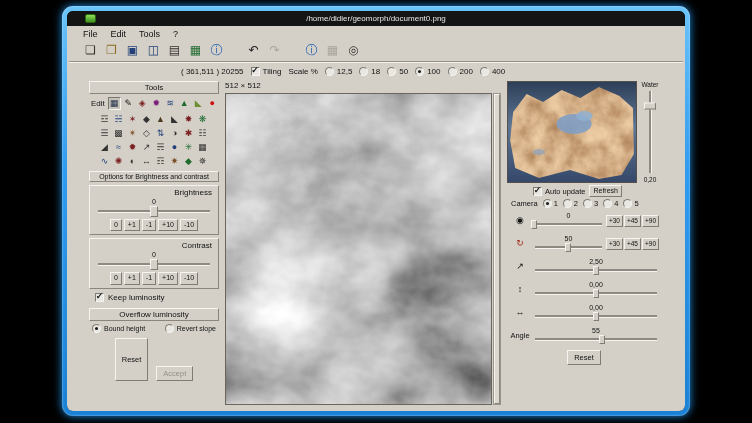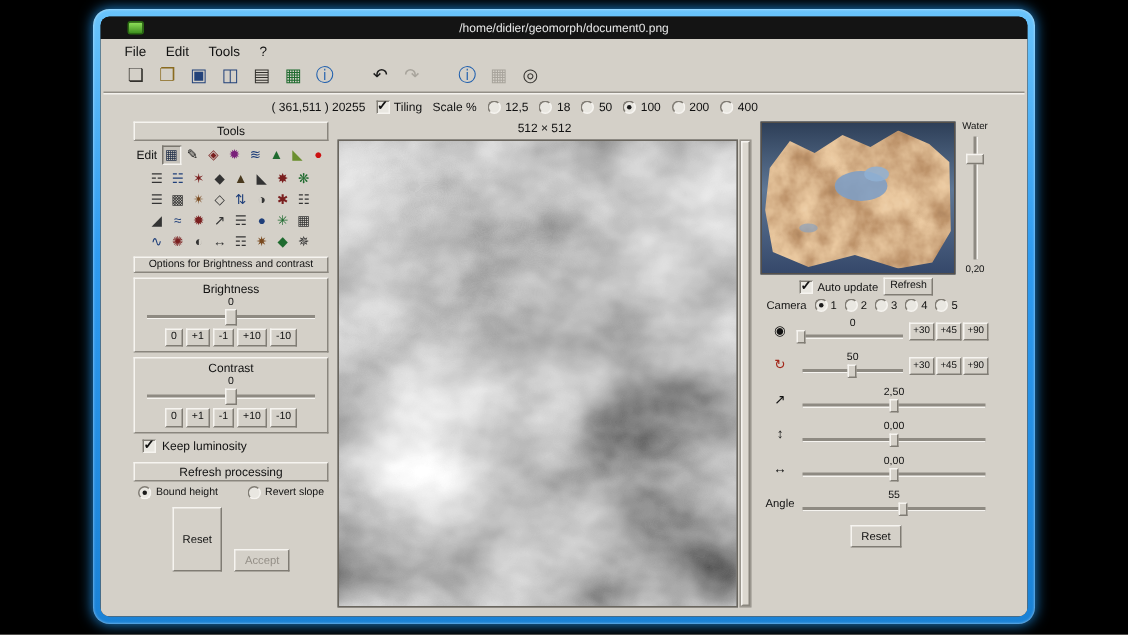--- a/index.html
+++ b/index.html
@@ -53,21 +53,21 @@
   .edit-row { display:flex; align-items:center; gap:2px; padding-left:2px; }
   .edit-label { font-size:8px; margin-right:1px; }
   .tool-strip { display:inline-flex; gap:1px; }
   .tool-btn { width:13px; height:13px; display:inline-flex; align-items:center; justify-content:center;
               font-size:9px; line-height:1; border:1px solid transparent; }
   .tool-btn.pressed { border-color:#7a766e #f6f4f0 #f6f4f0 #7a766e; background:#c6c2ba; }
   .tool-grid { display:grid; grid-template-columns:repeat(8,14px); justify-content:center; row-gap:1px; }
 
   .adjust-group { border:1px solid; border-color:#f6f4f0 #8a867e #8a867e #f6f4f0;
                   padding:2px 6px 3px; display:flex; flex-direction:column; gap:1px; }
-  .group-label { text-align:center; font-size:8px; }
+  .group-label { text-align:right; font-size:8px; }
   .slider-value { text-align:center; font-size:7px; }
 
   .hslider { position:relative; height:11px; }
   .hslider::before { content:""; position:absolute; left:2px; right:2px; top:4px; height:2px;
                      background:#8e8a82; border-bottom:1px solid #f6f4f0; }
   .hslider .handle { position:absolute; top:0; left:50%; width:8px; height:11px; background:#d4d0c8;
                      border:1px solid; border-color:#f6f4f0 #807c74 #807c74 #f6f4f0; transform:translateX(-50%); }
   .hslider.sm { height:9px; }
   .hslider.sm::before { top:3px; }
   .hslider.sm .handle { width:6px; height:9px; }
@@ -78,21 +78,21 @@
   .btn.med { font-size:7.5px; padding:2px 6px; }
   .btn.micro { font-size:6.5px; padding:1px 2px; }
   .btn.micro2 { width:10px; height:10px; padding:0; display:inline-flex; align-items:center; justify-content:center; font-size:7px; }
   .btn-row { display:flex; justify-content:center; gap:2px; padding-top:1px; }
   .btn-row2 { display:flex; justify-content:center; gap:8px; margin-top:2px; }
 
   .cb-row { display:flex; align-items:center; gap:4px; font-size:8px; padding-left:6px; margin-top:1px; }
   .radio-row { display:flex; justify-content:space-between; font-size:7px; padding:0 3px; }
 
   .canvas-col { flex:1; display:flex; flex-direction:column; min-width:0; }
-  .canvas-size { flex:0 0 12px; text-align:center; font-size:8px; }
+  .canvas-size { flex:0 0 12px; font-size:8px; }
   .canvas-wrap { flex:1; display:flex; }
   .canvas { flex:1; border:1px solid #6a665e; background:#888; position:relative; overflow:hidden; }
   .canvas svg, .preview3d svg { position:absolute; inset:0; width:100%; height:100%; }
   .vscroll { flex:0 0 8px; width:8px; margin-left:1px; background:#c6c2ba; border:1px solid #9a968e; position:relative; }
   .vthumb { position:absolute; left:0; right:0; top:0; height:100%; background:#dcd8d0;
             border:1px solid; border-color:#f6f4f0 #8a867e #8a867e #f6f4f0; }
 
   .preview-panel { flex:0 0 154px; width:154px; display:flex; flex-direction:column; gap:2px; }
   .preview-row { flex:0 0 102px; display:flex; gap:2px; }
   .preview3d { flex:1; border:1px solid #55504a; position:relative; overflow:hidden; background:#3c506e; }
@@ -278,21 +278,21 @@
               </div>
             </div>
 
             <div class="cb-row">
               <span class="checkbox">
                   <span class="chk">✓</span>
                 </span>
               <span>Keep luminosity</span>
             </div>
 
-            <div class="panel-header" style="margin-top:3px;">Refresh processing</div>
+            <div class="panel-header" style="margin-top:3px;">Overflow luminosity</div>
 
             <div class="radio-row">
               <span class="radio-wrap">
                 <span class="radio sel"></span>
                 <span>Bound height</span>
               </span>
               <span class="radio-wrap">
                 <span class="radio"></span>
                 <span>Revert slope</span>
               </span>

